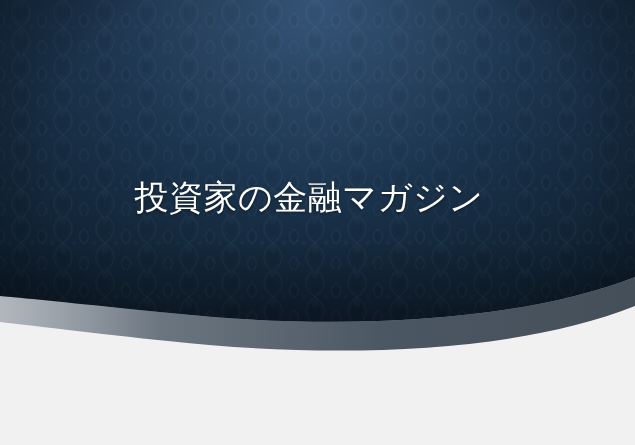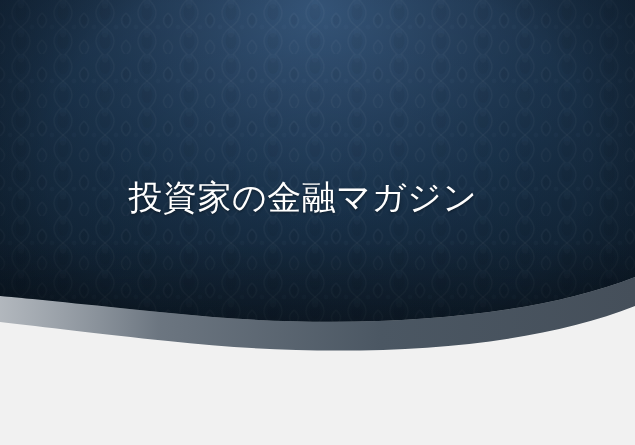--- a/index.html
+++ b/index.html
@@ -37,21 +37,21 @@
   }
   .banner-art svg {
     display: block;
     width: 635px;
     height: 445px;
   }
 
   
   .title-block {
     position: absolute;
-    left: 0;
+    left: 6px;
     top: 176px;
     width: 606px;
     text-align: center;
     pointer-events: auto;
   }
   .title-text {
     display: inline-block;
     color: #ffffff;
     font-size: 34px;
     line-height: 1.25;

